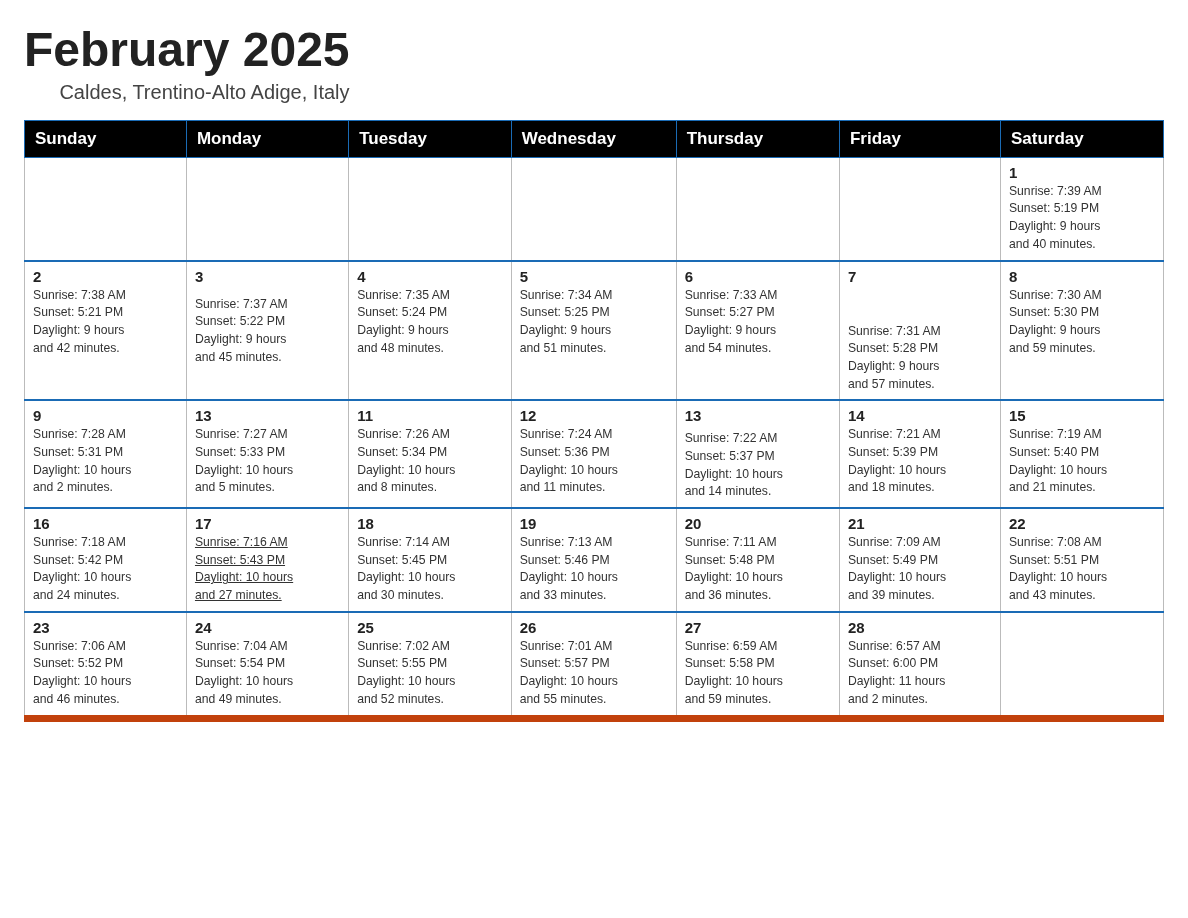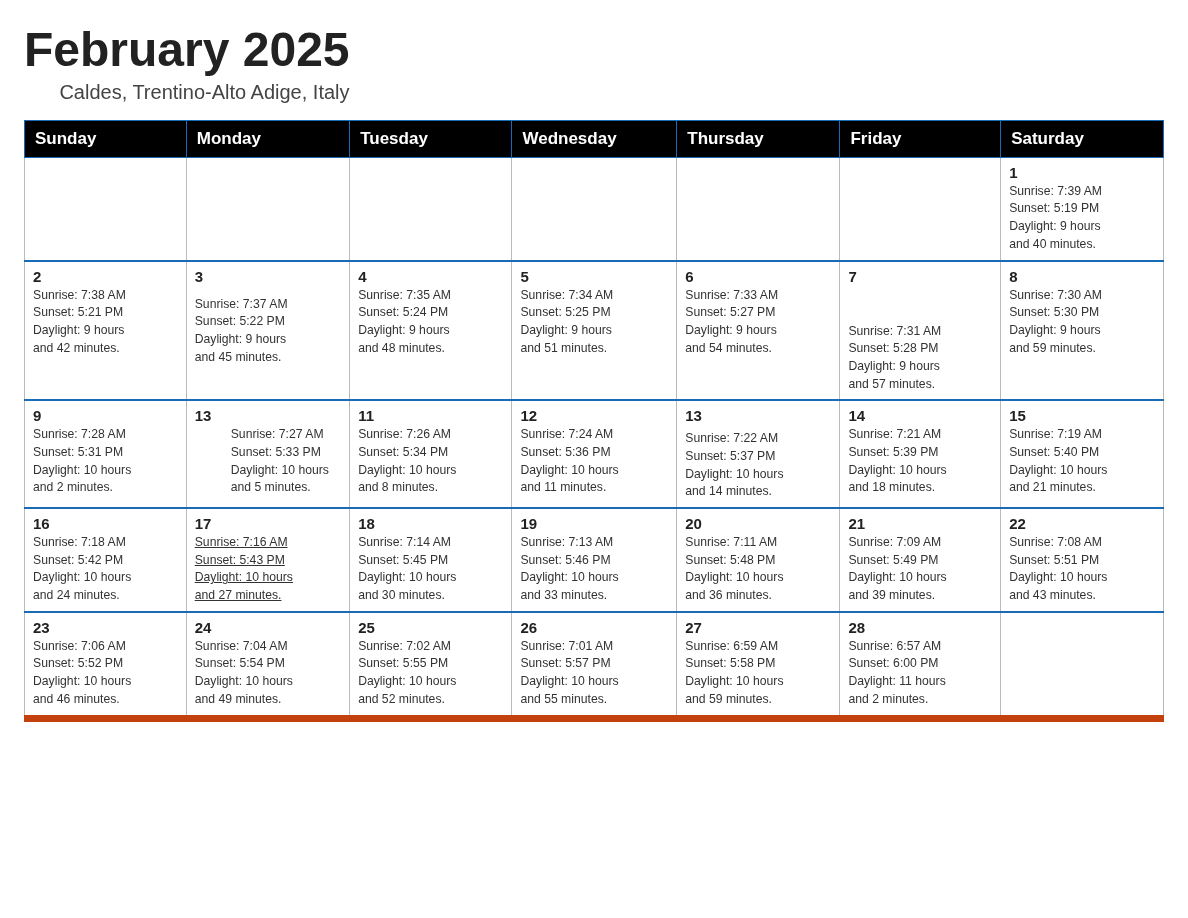--- a/index.html
+++ b/index.html
@@ -186,21 +186,21 @@
       <tr class="row-divider">
         <td>
           <span class="day-number">9</span>
           <div class="day-info" style="white-space: pre-line;">Sunrise: 7:28 AM
 Sunset: 5:31 PM
 Daylight: 10 hours
 and 2 minutes.</div>
         </td>
         <td>
           <span class="day-number">13</span>
-          <div class="day-info" style="white-space: pre-line; margin-left: 36px;">Sunrise: 7:27 AM
+          <div class="day-info" style="white-space: pre-line;">Sunrise: 7:27 AM
 Sunset: 5:33 PM
 Daylight: 10 hours
 and 5 minutes.</div>
         </td>
         <td>
           <span class="day-number">11</span>
           <div class="day-info" style="white-space: pre-line;">Sunrise: 7:26 AM
 Sunset: 5:34 PM
 Daylight: 10 hours
 and 8 minutes.</div>

